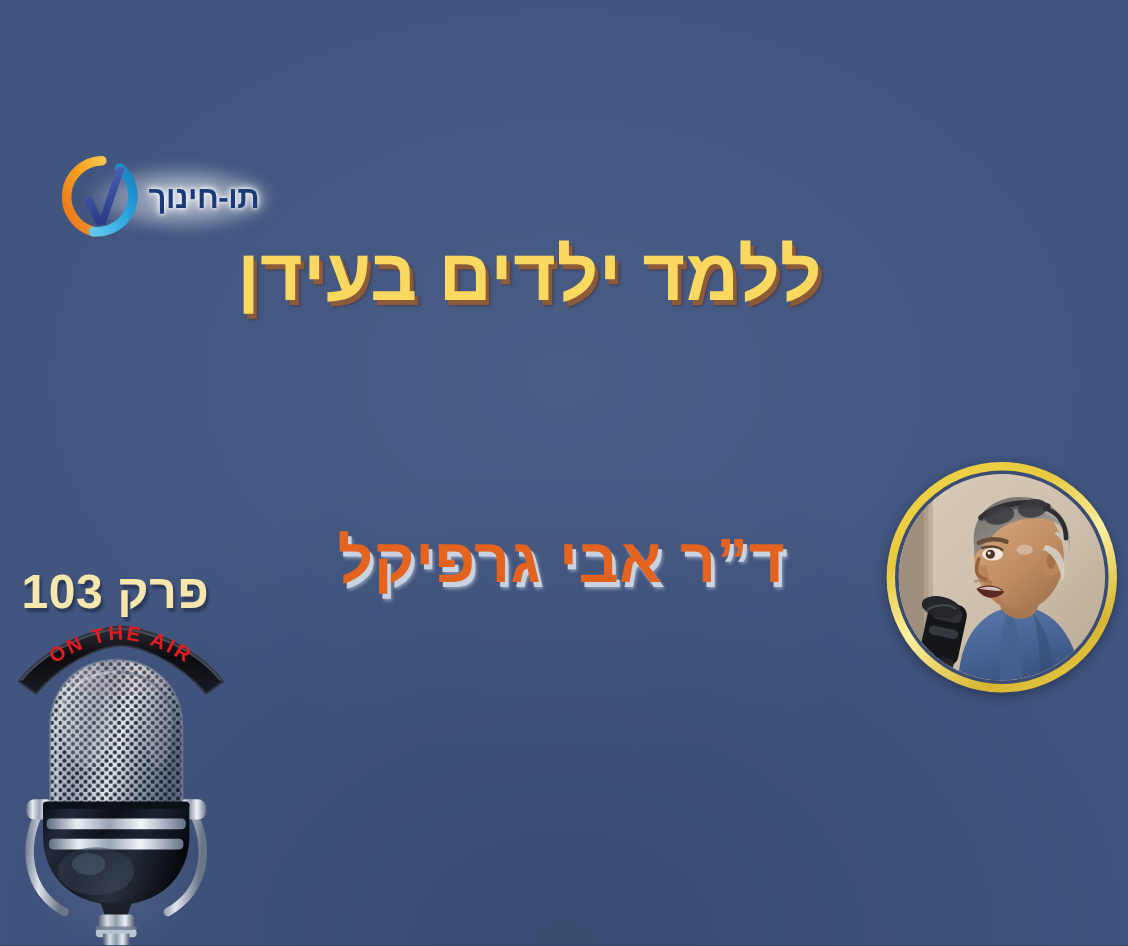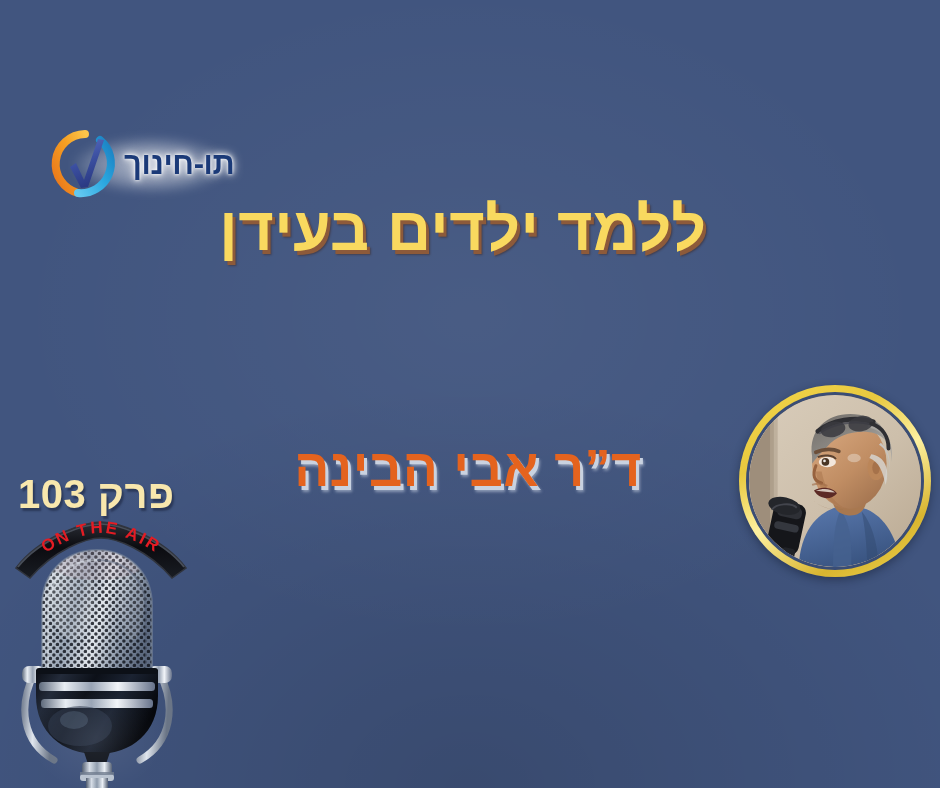--- a/index.html
+++ b/index.html
@@ -56,39 +56,39 @@
     position: relative;
     width: 74px;
     height: 74px;
     flex: 0 0 auto;
     z-index: 2;
   }
   .logo-mark svg { display: block; }
   .logo-text {
     position: relative;
     z-index: 2;
-    font-size: 31px;
+    font-size: 26px;
     font-weight: 700;
     color: #1b3a78;
     letter-spacing: -0.4px;
     text-shadow:
       0 0 3px #ffffff,
       0 0 6px #ffffff,
       0 0 11px rgba(255,255,255,0.85);
     white-space: nowrap;
     margin-right: -6px;
   }
 
   
   .title-block {
     position: absolute;
     right: 212px;
     top: 198px;
     width: 530px;
-    text-align: center;
+    text-align: left;
   }
   .title-line {
     font-size: 61px;
     font-weight: 700;
     line-height: 1.04;
     color: #f9d95f;
     letter-spacing: 0.5px;
     white-space: nowrap;
     text-shadow:
        3px 4px 0px #8d5a3a,
@@ -216,21 +216,21 @@
       </svg>
     </div>
 
     <span class="logo-text">תו-חינוך</span>
   </div>
 
   <div class="title-block">
     <div class="title-line">ללמד ילדים בעידן</div>
   </div>
 
-  <div class="speaker-name">ד”ר אבי הבינה</div>
+  <div class="speaker-name">ד”ר אבי גרפיקל</div>
 
   <div class="episode">פרק 103</div>
 
   <div class="photo-frame">
     <div class="photo-inner-ring">
       <div class="photo-art">
         <svg viewBox="0 0 180 180" preserveAspectRatio="xMidYMid slice">
           <defs>
             <linearGradient id="wallG" x1="0" y1="0" x2="1" y2="1">
               <stop offset="0%" stop-color="#d9cdbb"></stop>

